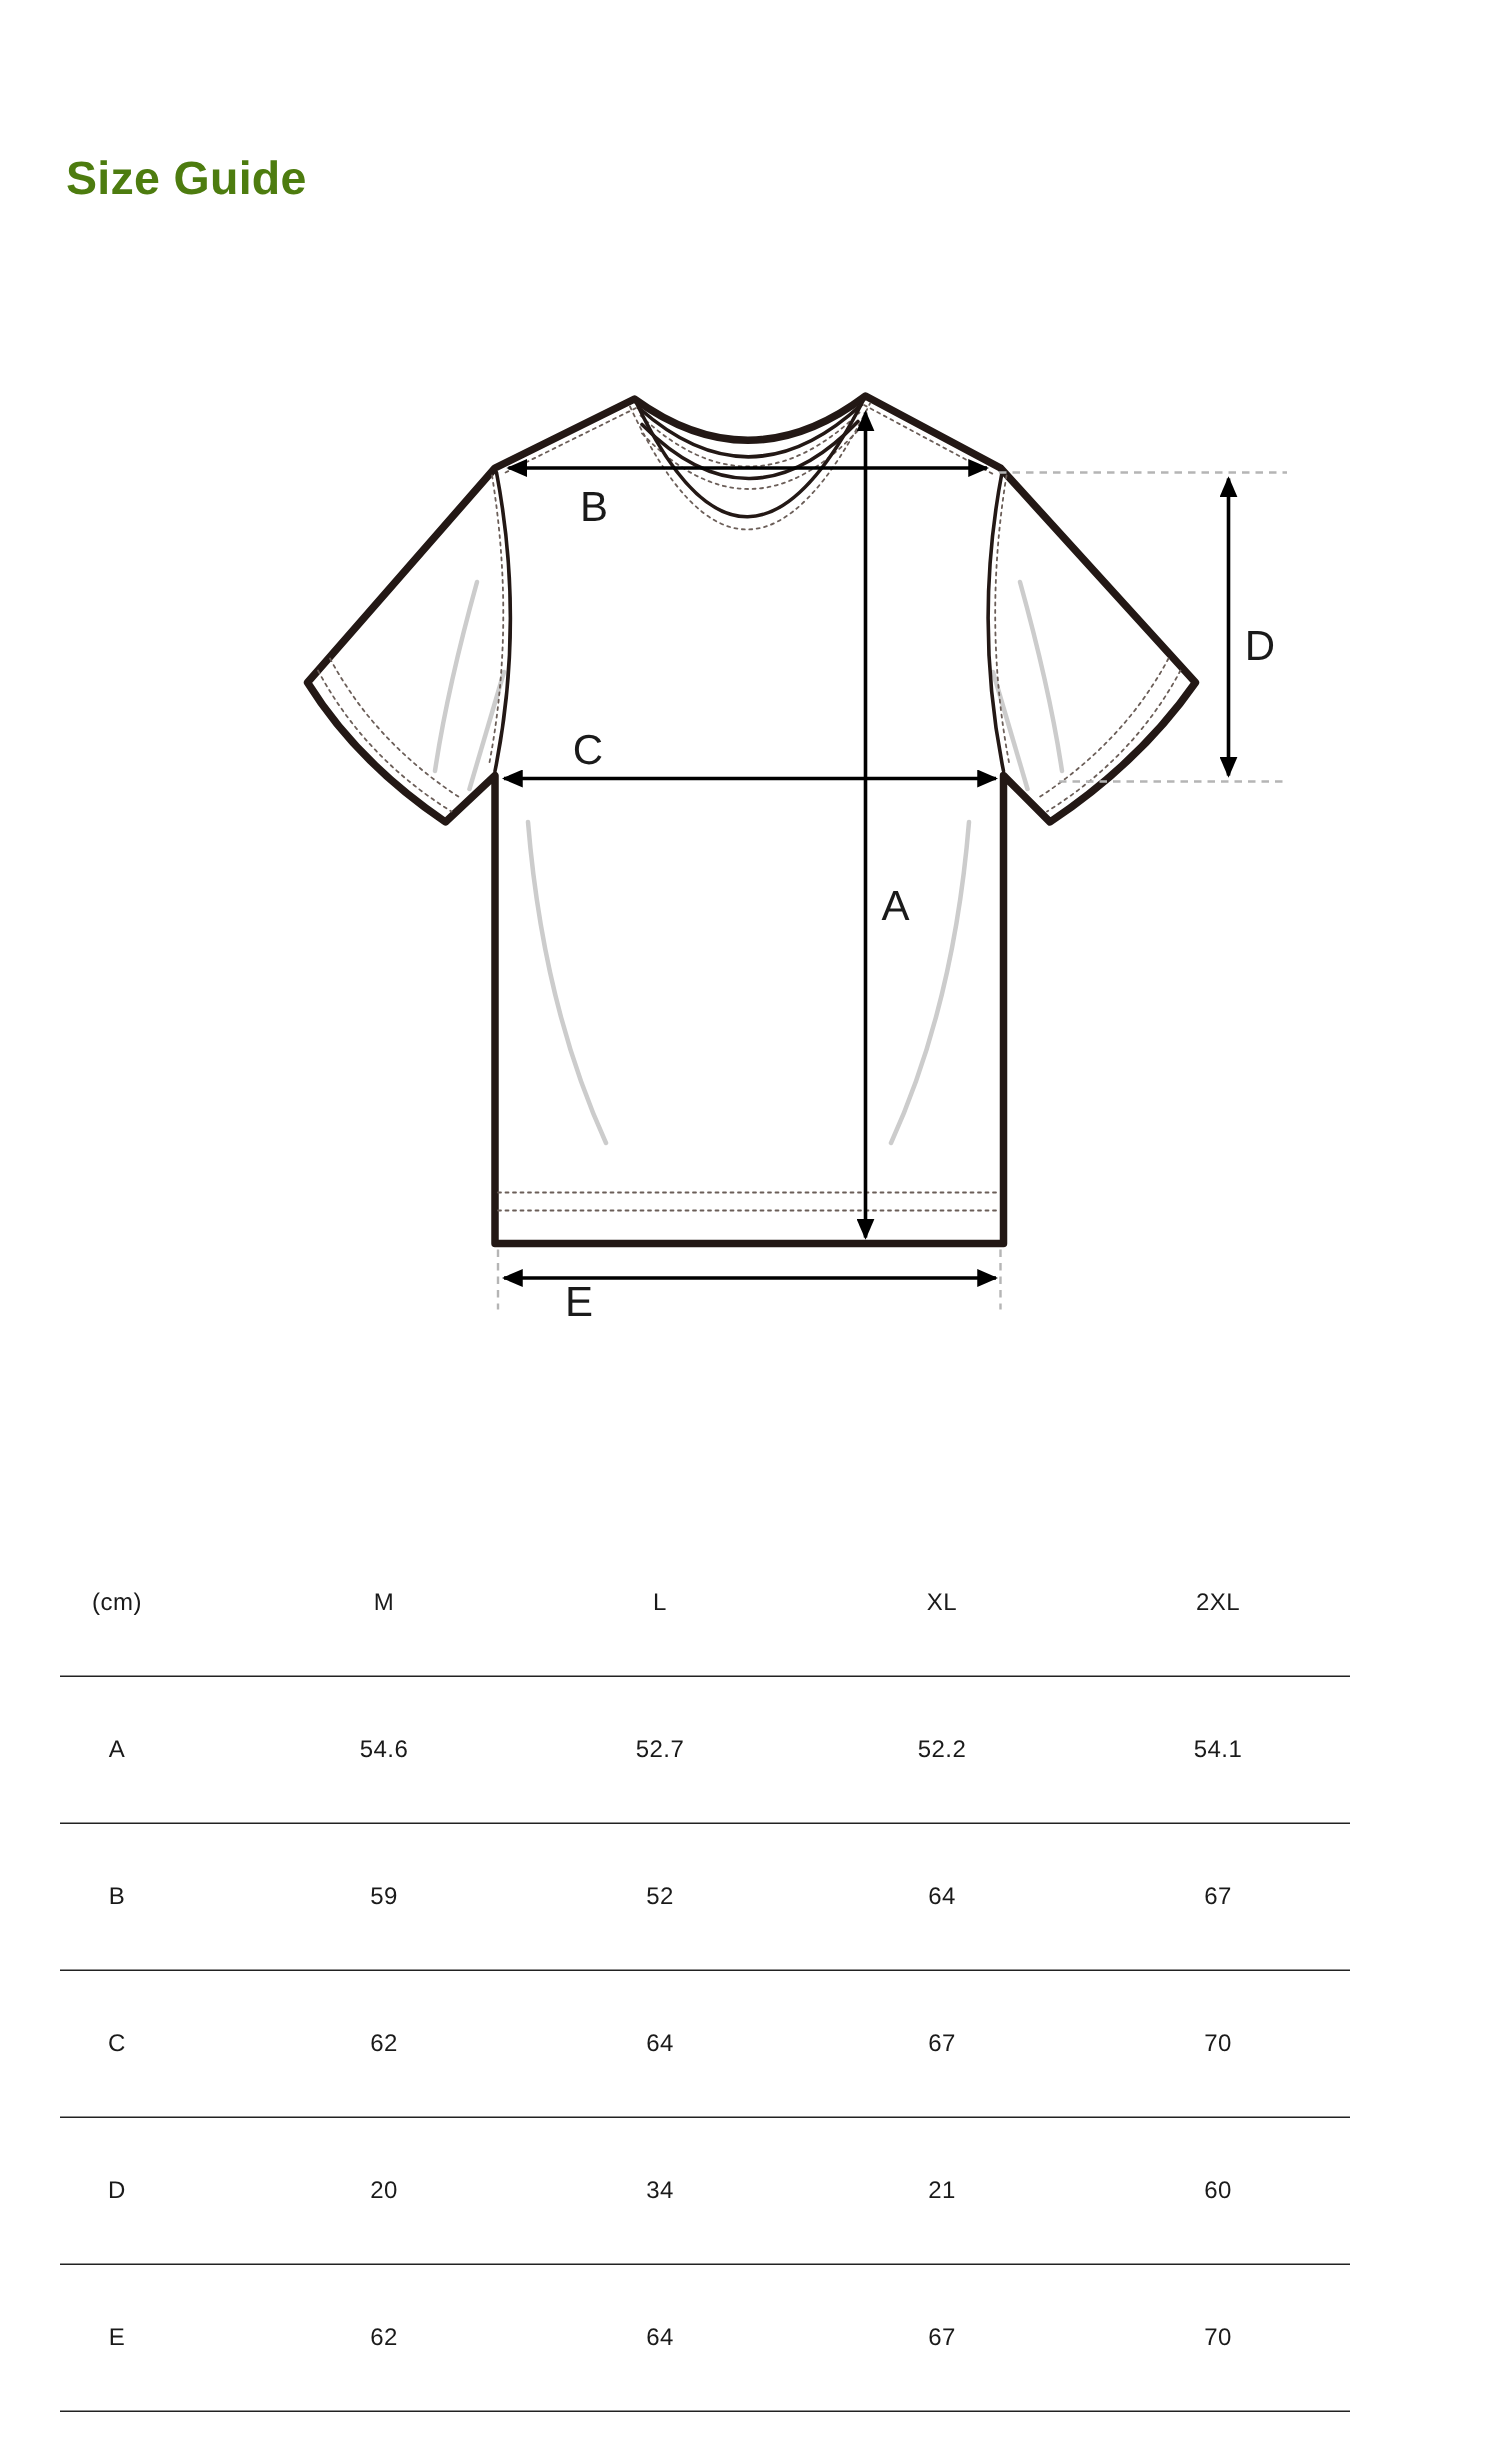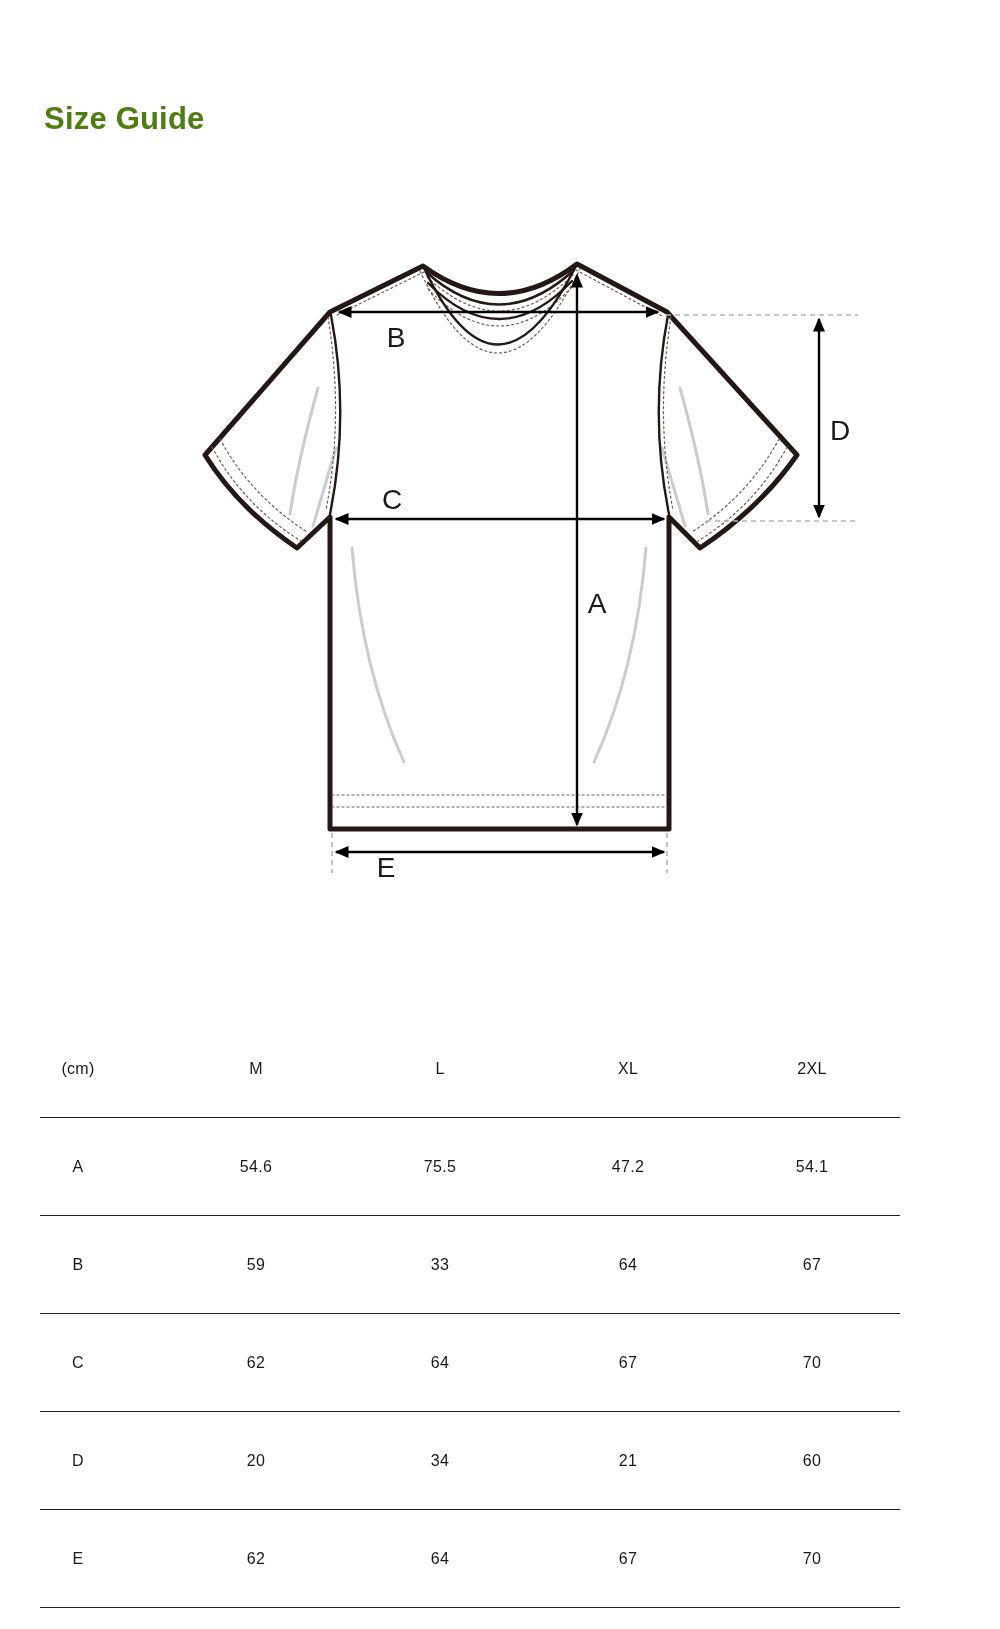--- a/index.html
+++ b/index.html
@@ -110,28 +110,28 @@
   <div class="t-row">
     <span class="t-cell c0">(cm)</span>
     <span class="t-cell c1">M</span>
     <span class="t-cell c2">L</span>
     <span class="t-cell c3">XL</span>
     <span class="t-cell c4">2XL</span>
   </div>
   <div class="t-row">
     <span class="t-cell c0">A</span>
     <span class="t-cell c1">54.6</span>
-    <span class="t-cell c2">75.5</span>
-    <span class="t-cell c3">47.2</span>
+    <span class="t-cell c2">52.7</span>
+    <span class="t-cell c3">52.2</span>
     <span class="t-cell c4">54.1</span>
   </div>
   <div class="t-row">
     <span class="t-cell c0">B</span>
     <span class="t-cell c1">59</span>
-    <span class="t-cell c2">33</span>
+    <span class="t-cell c2">52</span>
     <span class="t-cell c3">64</span>
     <span class="t-cell c4">67</span>
   </div>
   <div class="t-row">
     <span class="t-cell c0">C</span>
     <span class="t-cell c1">62</span>
     <span class="t-cell c2">64</span>
     <span class="t-cell c3">67</span>
     <span class="t-cell c4">70</span>
   </div>

